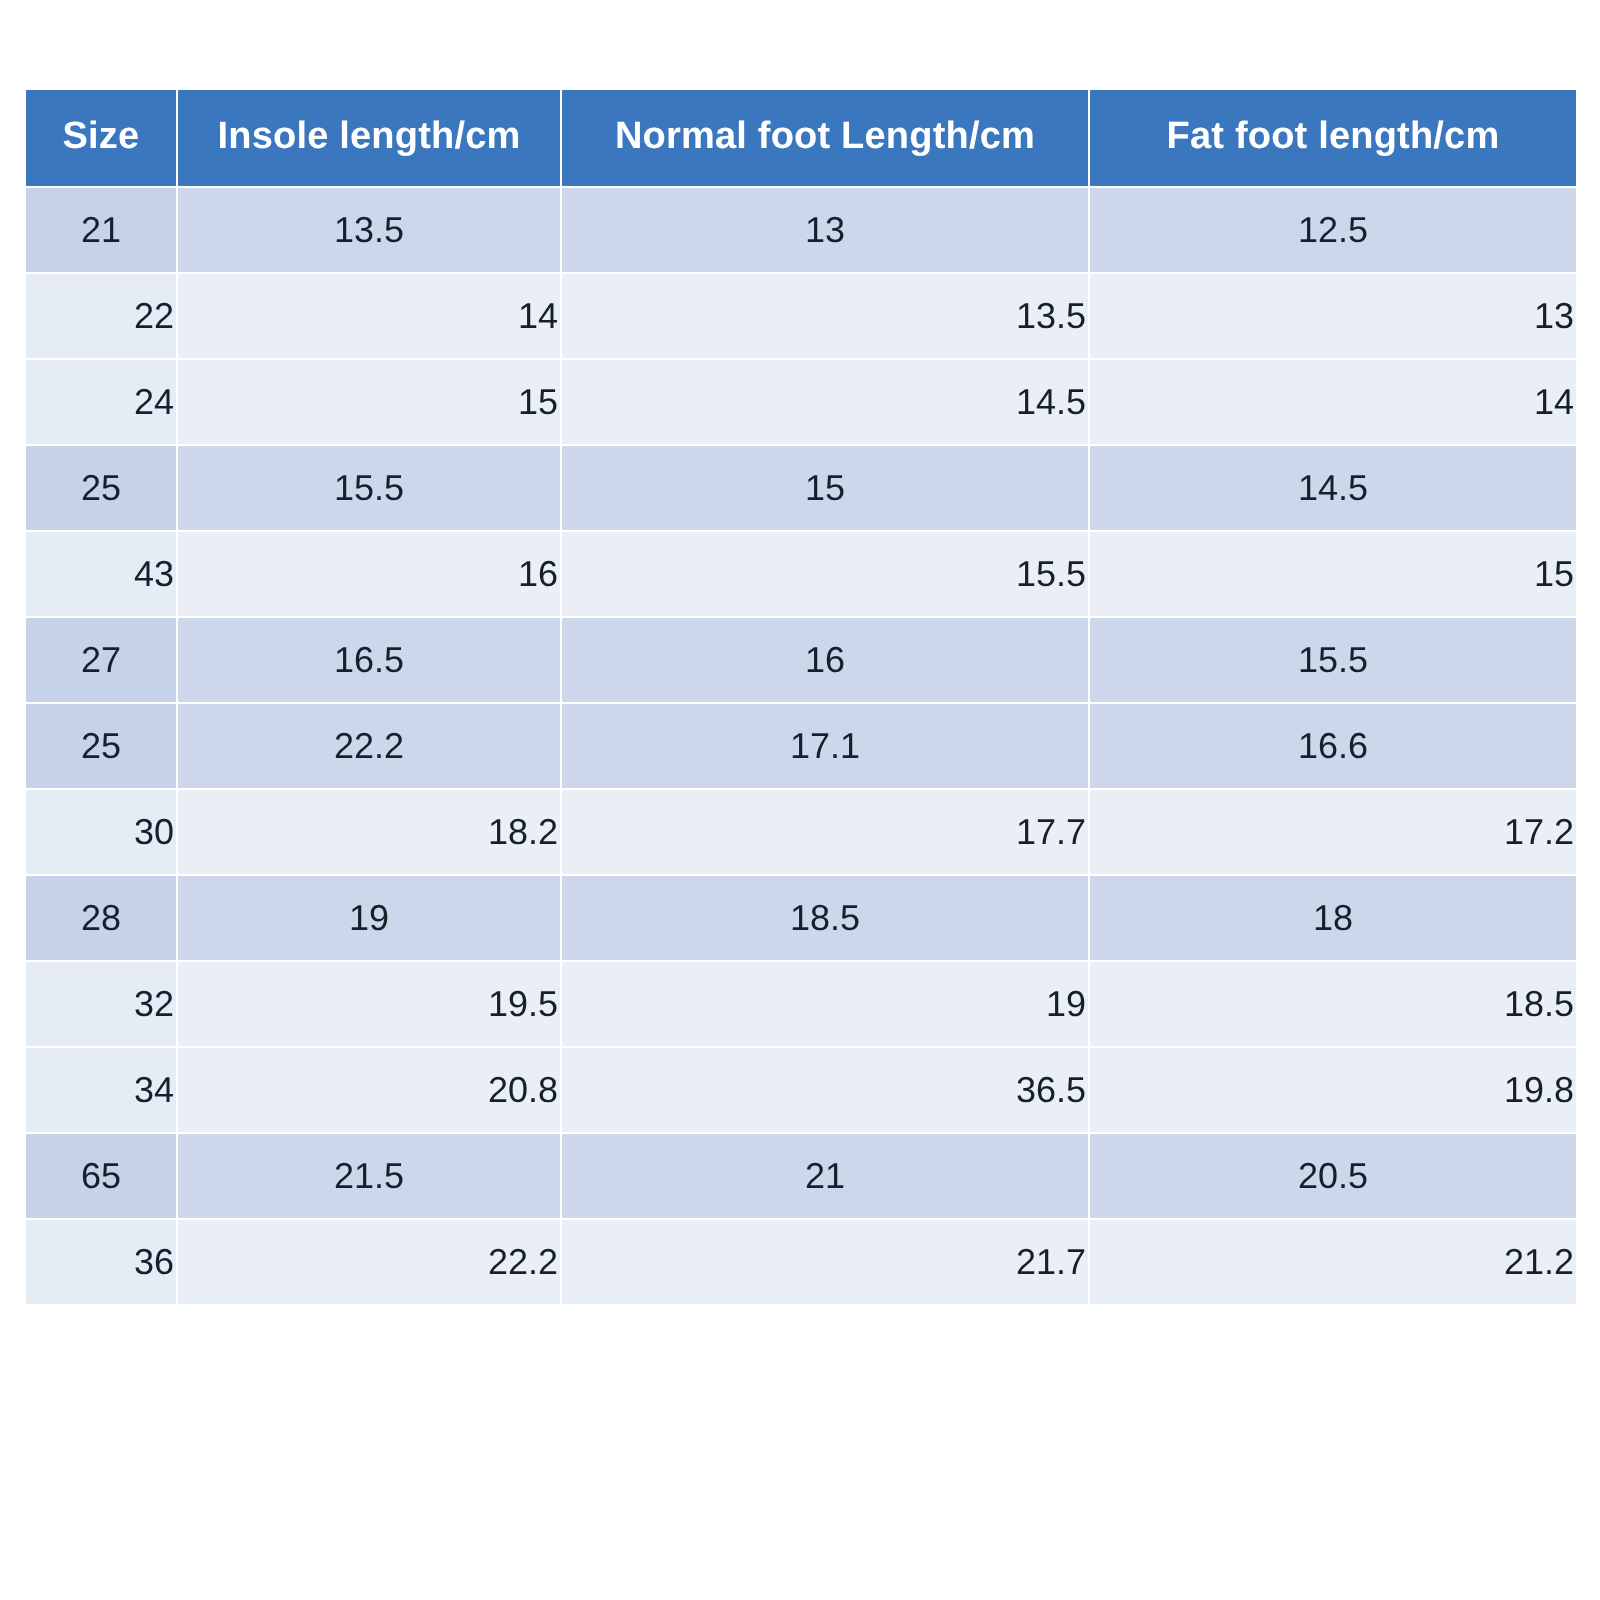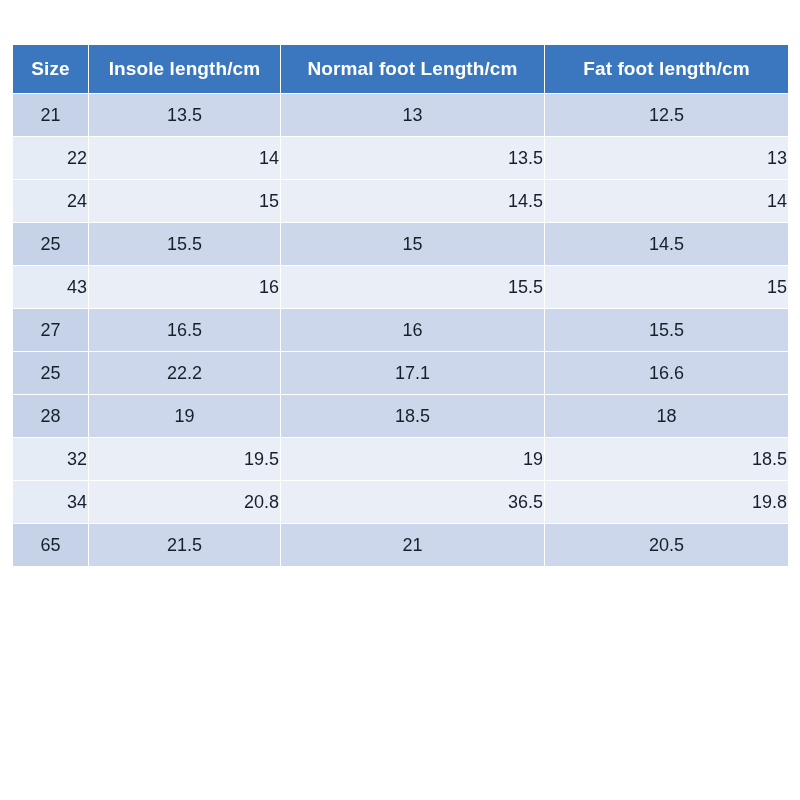--- a/index.html
+++ b/index.html
@@ -112,20 +112,26 @@
           <td>16.5</td>
           <td>16</td>
           <td>15.5</td>
         </tr>
         <tr class="odd">
           <td class="first">25</td>
           <td>22.2</td>
           <td>17.1</td>
           <td>16.6</td>
         </tr>
+        <tr class="even">
+          <td class="first">30</td>
+          <td>18.2</td>
+          <td>17.7</td>
+          <td>17.2</td>
+        </tr>
         <tr class="odd">
           <td class="first">28</td>
           <td>19</td>
           <td>18.5</td>
           <td>18</td>
         </tr>
         <tr class="even">
           <td class="first">32</td>
           <td>19.5</td>
           <td>19</td>
@@ -136,15 +142,21 @@
           <td>20.8</td>
           <td>36.5</td>
           <td>19.8</td>
         </tr>
         <tr class="odd">
           <td class="first">65</td>
           <td>21.5</td>
           <td>21</td>
           <td>20.5</td>
         </tr>
+        <tr class="even">
+          <td class="first">36</td>
+          <td>22.2</td>
+          <td>21.7</td>
+          <td>21.2</td>
+        </tr>
       </tbody>
   </table>
 </div>
 
 </body></html>

